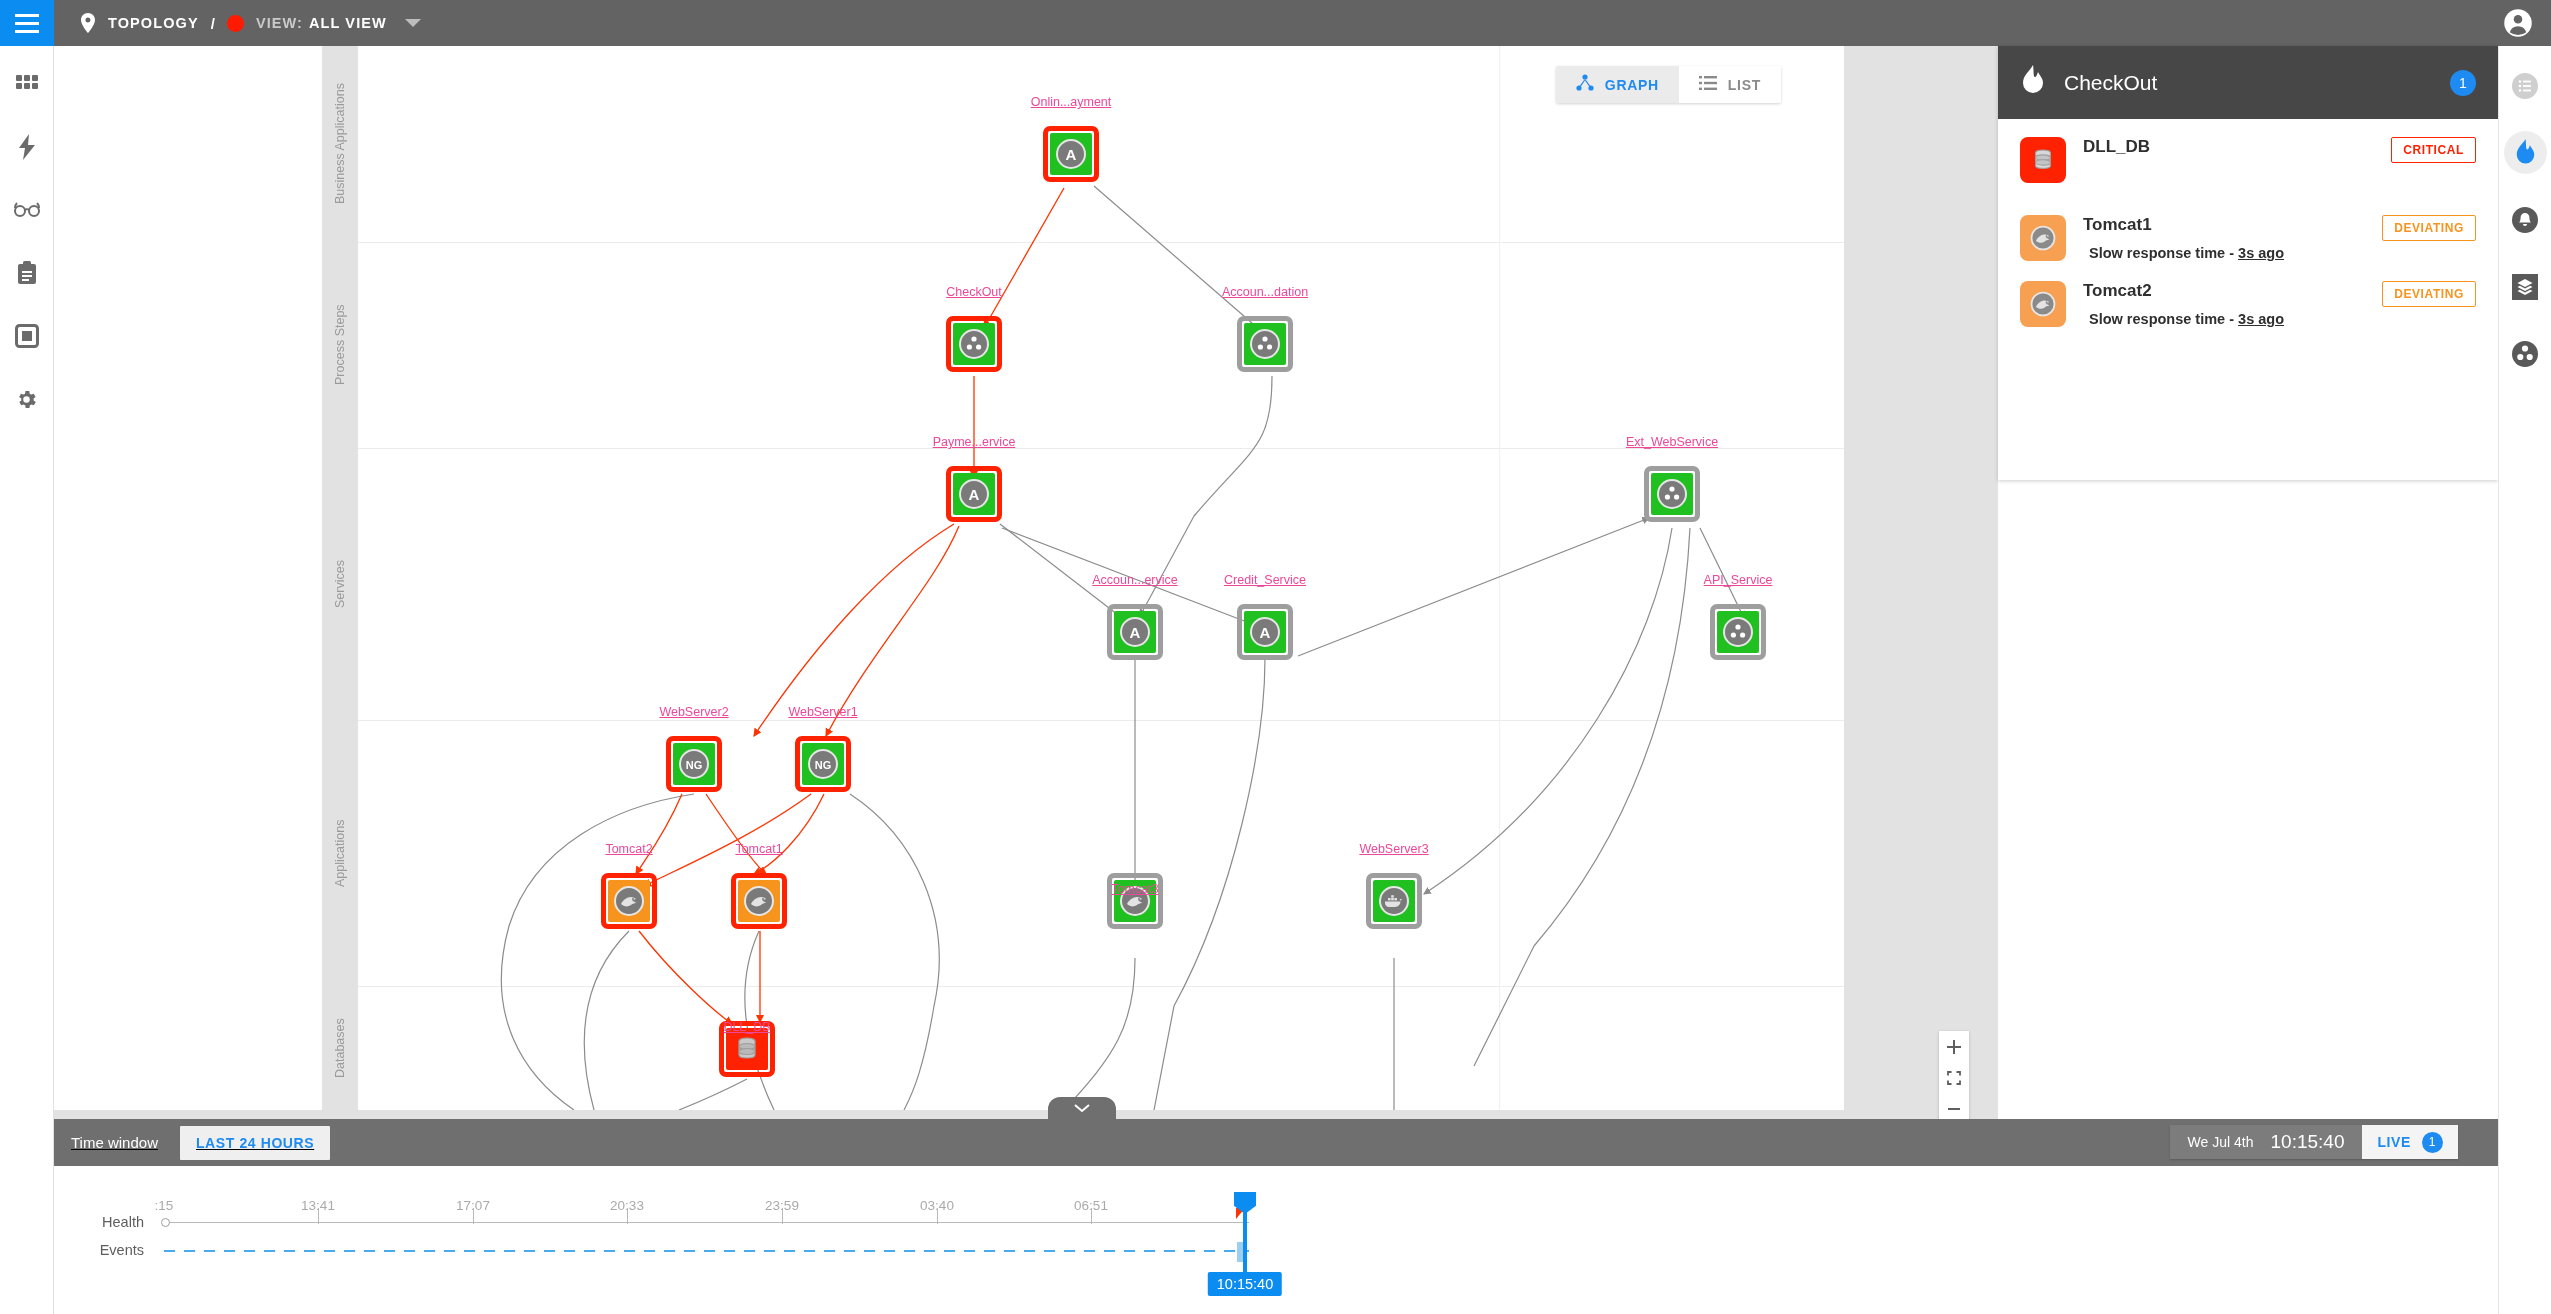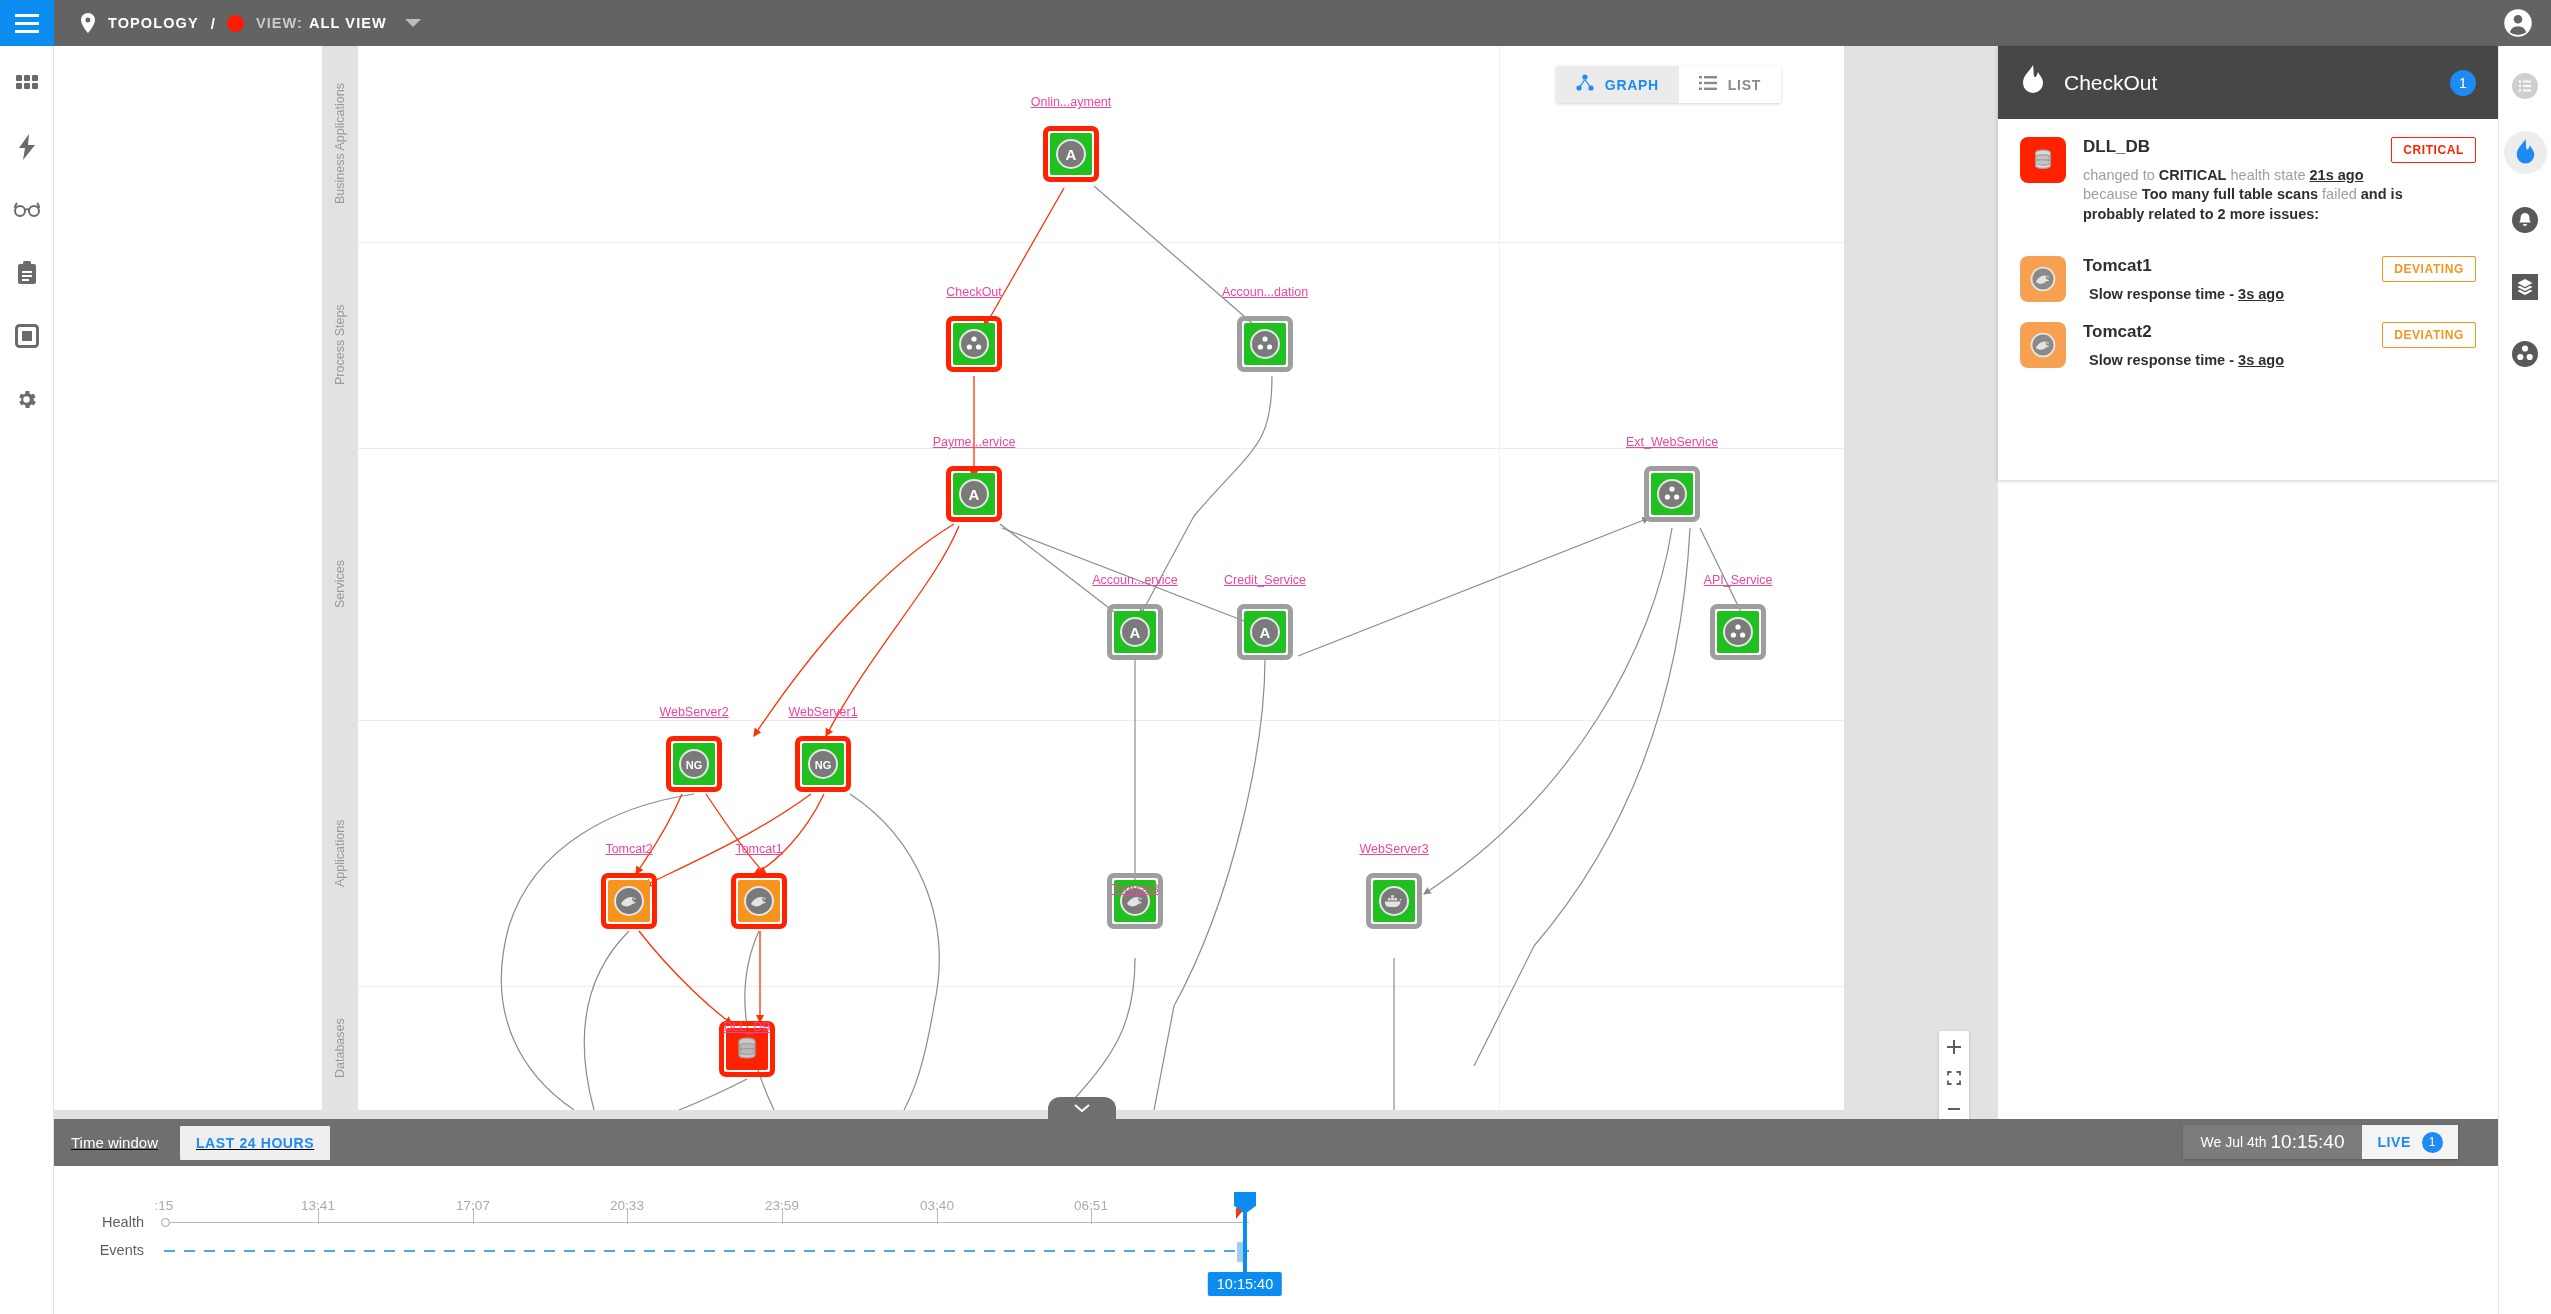--- a/index.html
+++ b/index.html
@@ -184,21 +184,21 @@
     position: relative;
   }
   .tl-label { color: #fff; font-size: 15px; }
   .tl-window-btn {
     margin-left: 22px; background: #efefef; color: #1d8bf1; font-size: 14px; font-weight: bold;
     letter-spacing: .6px; padding: 9px 16px; cursor: pointer; border-radius: 1px;
   }
   .tl-right { position: absolute; right: 40px; top: 6px; display: flex; box-shadow: 0 1px 2px rgba(0,0,0,.2);}
   .tl-time {
     background: #7c7c7c; color: #fff; padding: 0 18px; height: 34px; display: flex;
-    align-items: center; gap: 4px; font-size: 14px;
+    align-items: center; gap: 17px; font-size: 14px;
   }
   .tl-time .big { font-size: 19px; }
   .tl-live {
     background: #f4f4f4; color: #1d8bf1; padding: 0 15px; height: 34px; display: flex;
     align-items: center; gap: 11px; font-size: 14px; font-weight: bold; letter-spacing: .6px;
     cursor: pointer;
   }
   .tl-live .dot {
     width: 21px; height: 21px; border-radius: 50%; background: #1d8bf1; color: #fff;
     font-size: 12px; display: flex; align-items: center; justify-content: center; font-weight: normal;
@@ -632,23 +632,20 @@
               <ellipse cx="17" cy="14" rx="9" ry="3.2" fill="#c4c4c4"></ellipse>
               <ellipse cx="17" cy="20" rx="9" ry="3.2" fill="#c4c4c4"></ellipse>
             </g>
           </svg>
       </div>
       <div class="p-body">
         <div class="p-top">
           <span class="p-name">DLL_DB</span>
           <span class="p-tag">CRITICAL</span>
         </div>
-        <div class="p-desc">
-          <span>changed to </span><b>CRITICAL</b><span> health state </span><u>21s ago</u><span> because </span><b>Too many full table scans</b><span> failed </span><b>and is probably related to 2 more issues:</b>
-        </div>
       </div>
     </div>
 
     <div class="problem-row" style="padding-top:32px">
       <div class="p-icon orange">
         <svg width="30" height="30" viewBox="0 0 34 34">
             <circle cx="17" cy="17" r="13" fill="#8a8a8a" stroke="#e6e6e6" stroke-width="2"></circle>
             <path d="M9 20c2-4 6-7 10-7 2 0 4 1 5 2-1 0-3 1-4 2 2 0 3 1 4 2-2 0-4 1-5 2-3 2-7 2-10-1z" fill="#e3e3e3"></path>
             <circle cx="21" cy="15" r="1" fill="#8a8a8a"></circle>
           </svg>

